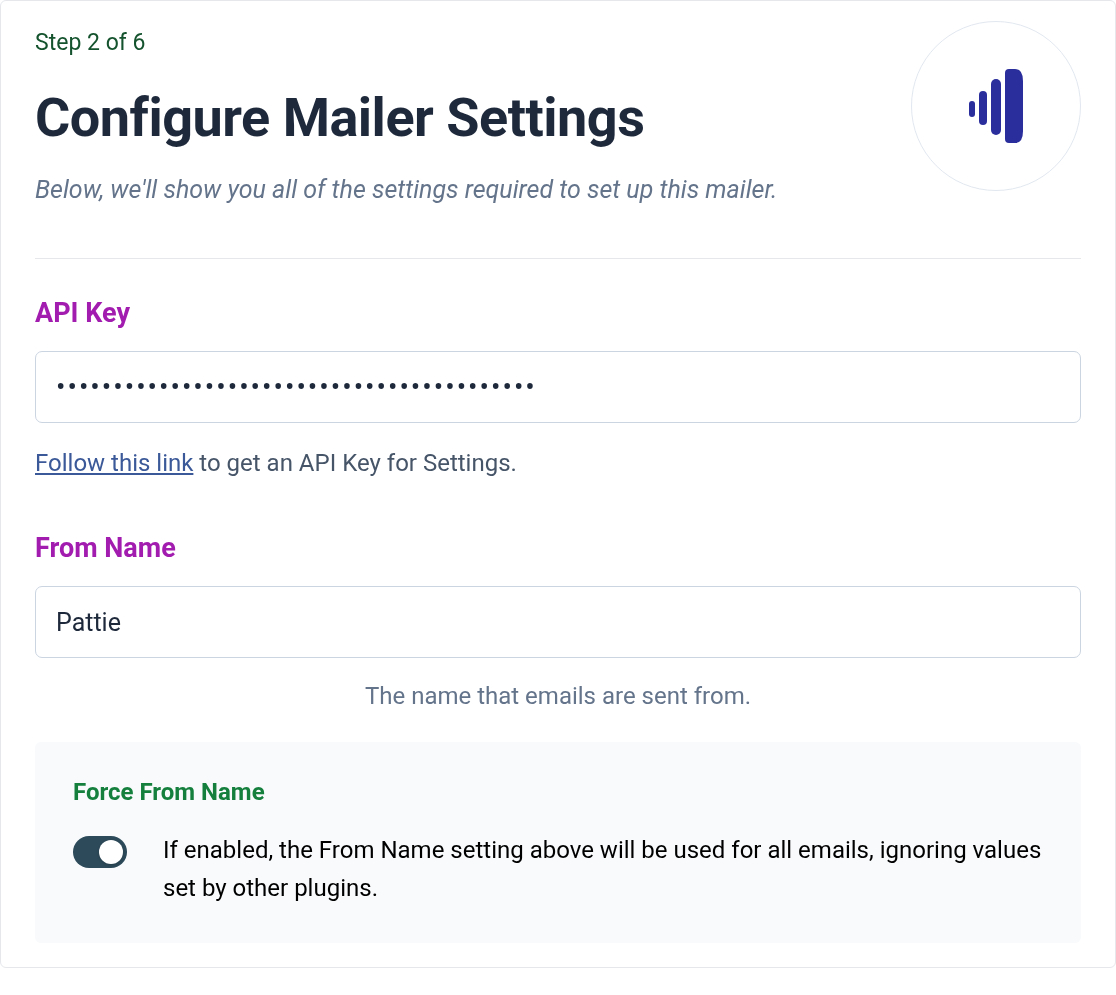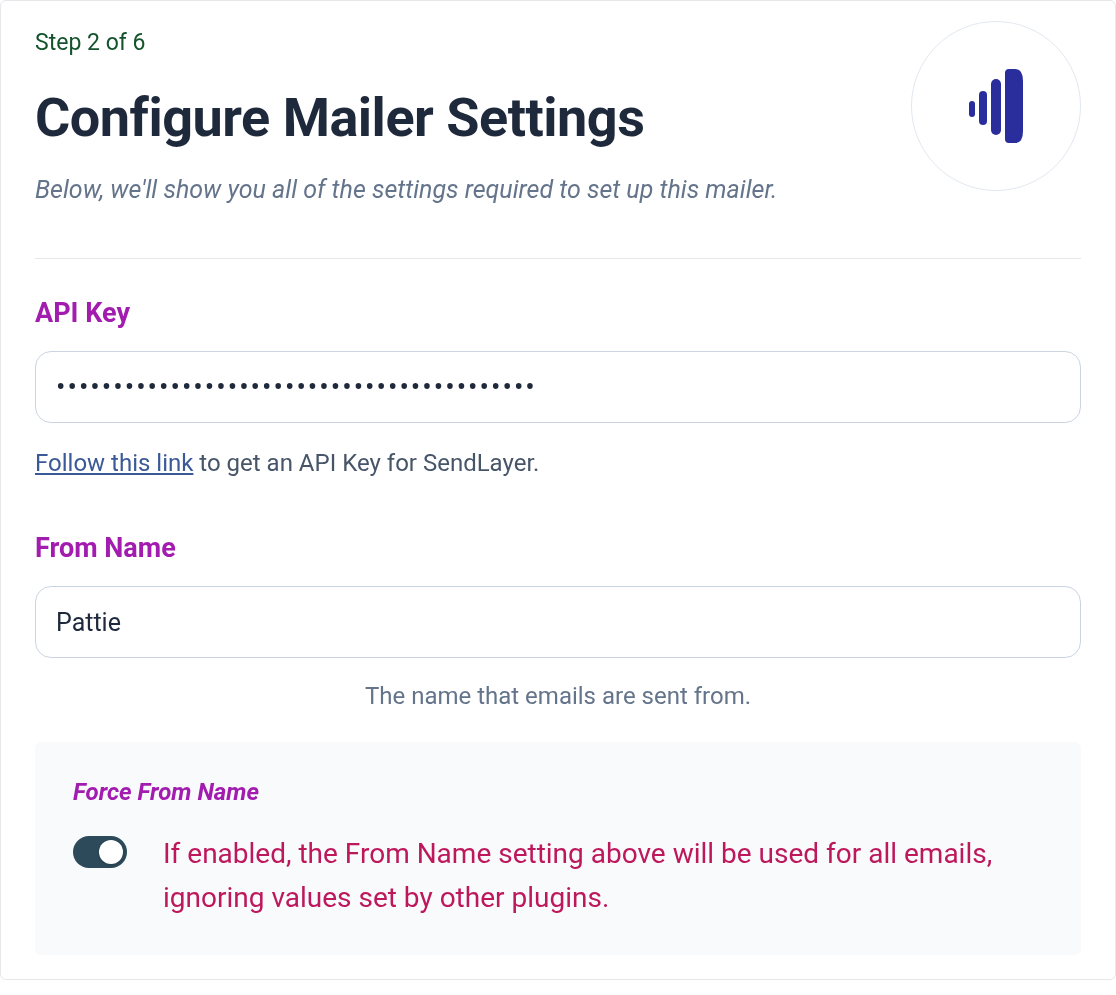--- a/index.html
+++ b/index.html
@@ -66,21 +66,21 @@
       font-weight: 700;
       color: #a21caf;
       margin-bottom: 22px;
     }
     .text-input {
       width: 100%;
       height: 72px;
       padding: 16px 20px;
       font-size: 25px;
       border: 1px solid #cbd5e1;
-      border-radius: 16px;
+      border-radius: 7px;
       color: #1e293b;
       background: #fff;
       font-family: inherit;
     }
     .text-input[type="password"] {
       letter-spacing: 2px;
       font-size: 28px;
     }
     .help-text {
       font-size: 24px;
@@ -102,23 +102,22 @@
     }
     .sub-panel {
       background: #f8fafc;
       border-radius: 6px;
       padding: 36px 38px;
       margin-top: 32px;
     }
     .sub-panel-title {
       font-size: 24px;
       font-weight: 700;
-      color: #a21caf;
+      color: #15803d;
       margin-bottom: 26px;
-      font-style: italic;
     }
     .toggle-row {
       display: flex;
       align-items: flex-start;
       gap: 36px;
     }
     .toggle {
       position: relative;
       width: 54px;
       height: 32px;
@@ -132,23 +131,23 @@
       position: absolute;
       width: 24px;
       height: 24px;
       background: #ffffff;
       border-radius: 50%;
       top: 4px;
       right: 4px;
       box-shadow: 0 1px 3px rgba(0,0,0,0.2);
     }
     .toggle-desc {
-      font-size: 28px;
+      font-size: 24px;
       line-height: 1.55;
-      color: #be185d;
+      color: #000000;
     }
   </style>
 </head>
 <body>
 
 <div class="page">
 
   <div class="header-row">
     <div class="header-text">
       <div class="step-label">Step 2 of 6</div>
@@ -164,21 +163,21 @@
       </svg>
     </div>
   </div>
 
   <hr class="divider">
 
   <div class="field-block">
     <div class="field-label">API Key</div>
     <input type="password" class="text-input" value="••••••••••••••••••••••••••••••••••••••••••" style="">
     <p class="help-text">
-      <a href="#" class="link">Follow this link</a><span> to get an API Key for SendLayer.</span>
+      <a href="#" class="link">Follow this link</a><span> to get an API Key for Settings.</span>
     </p>
   </div>
 
   <div class="field-block" style="margin-bottom:0;">
     <div class="field-label">From Name</div>
     <input type="text" class="text-input" value="Pattie" style="">
     <p class="desc-text">The name that emails are sent from.</p>
 
     
     <div class="sub-panel">

